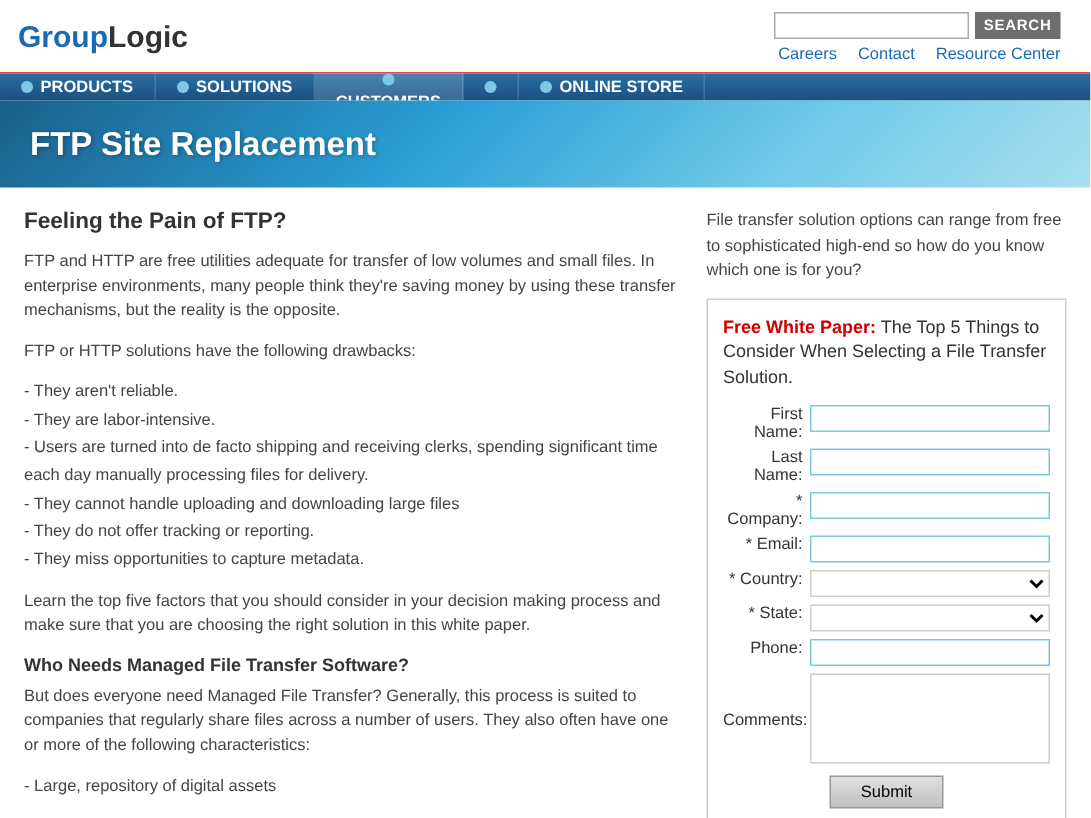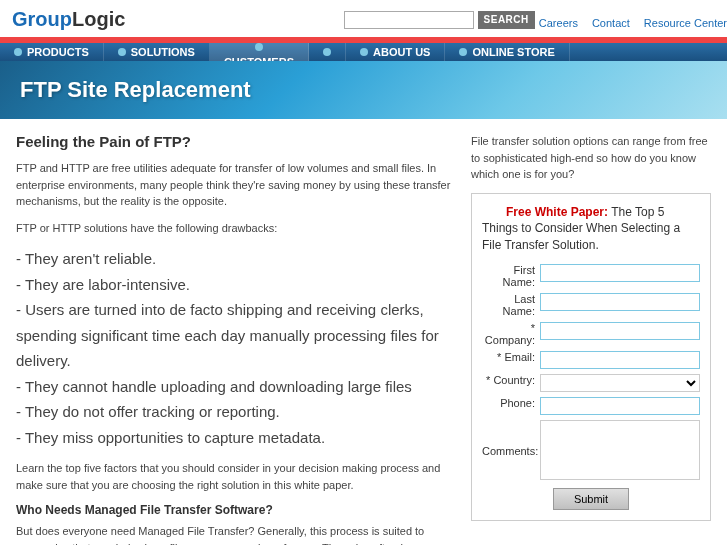--- a/index.html
+++ b/index.html
@@ -1,24 +1,24 @@
 <!DOCTYPE html>
 <html><head>
   <meta charset="utf-8">
   <style>
     * { margin: 0; padding: 0; box-sizing: border-box; }
     body { font-family: Arial, sans-serif; font-size: 12px; color: #333; background: #fff; width: 727px; }
 
     
-    #header { display: flex; align-items: center; justify-content: space-between; padding: 8px 0 6px 12px; border-bottom: 6px solid #ef4444; }
+    #header { display: flex; justify-content: space-between; padding: 8px 20px 6px 12px; border-bottom: 1px solid #ef4444; }
     #logo-area { display: flex; align-items: center; gap: 10px; }
     #logo-text { font-size: 20px; font-weight: bold; color: #1a6bb5; }
     #logo-text span { color: #333; }
     #tagline { font-size: 12px; color: #555; }
-    #header-right { display: flex; flex-direction: row; align-items: flex-end; gap: 4px; }
+    #header-right { display: flex; flex-direction: column; align-items: flex-end; gap: 4px; }
     #search-row { display: flex; gap: 4px; }
     #search-input { width: 130px; height: 18px; border: 1px solid #aaa; font-size: 11px; padding: 2px 4px; }
     #search-btn { background: #6e6e6e; color: #fff; border: none; font-size: 10px; padding: 2px 6px; cursor: pointer; font-weight: bold; letter-spacing: 0.5px; }
     #nav-links { display: flex; gap: 14px; font-size: 11px; }
     #nav-links a { color: #1a6bb5; text-decoration: none; }
 
     
     #main-nav { background: linear-gradient(to bottom, #2a6ea6 0%, #1a5080 100%); display: flex; height: 18px; align-items: stretch; }
     .nav-item { display: flex; align-items: center; padding: 0 14px; color: #fff; font-size: 11px; font-weight: bold; cursor: pointer; white-space: nowrap; border-right: 1px solid rgba(255,255,255,0.15); gap: 5px; }
     .nav-item.active { background: rgba(255,255,255,0.15); flex-direction: column; }
@@ -29,27 +29,27 @@
     #hero h1 { font-size: 22px; color: #fff; font-weight: bold; text-shadow: 1px 1px 3px rgba(0,0,0,0.3); }
 
     
     #content { display: flex; padding: 14px 16px; gap: 16px; }
     #left-col { flex: 1; }
     #right-col { width: 240px; flex-shrink: 0; }
 
     #left-col h2 { font-size: 15px; color: #333; font-weight: bold; margin-bottom: 10px; }
     #left-col p { font-size: 11px; color: #444; line-height: 1.5; margin-bottom: 10px; }
     #left-col h3 { font-size: 12px; color: #333; font-weight: bold; margin-bottom: 6px; margin-top: 6px; }
-    .bullet-list { list-style: none; padding-left: 0; font-size: 15px; color: #444; line-height: 1.7; }
+    .bullet-list { list-style: none; padding-left: 0; font-size: 11px; color: #444; line-height: 1.7; }
     .bullet-list li::before { content: "- "; }
 
     
     #form-box { border: 1px solid #ccc; padding: 10px; background: #fff; }
     #form-header { font-size: 12px; color: #333; margin-bottom: 10px; line-height: 1.4; }
-    #form-header strong { color: #cc0000; margin-left: 24px; }
+    #form-header strong { color: #cc0000; }
     .form-row { display: flex; align-items: flex-start; margin-bottom: 5px; }
     .form-label { font-size: 11px; color: #333; width: 58px; text-align: right; padding-right: 5px; flex-shrink: 0; }
     .form-input { flex: 1; height: 18px; border: 1px solid #7ec8e3; font-size: 11px; padding: 1px 3px; }
     .form-select { flex: 1; height: 18px; border: 1px solid #ccc; font-size: 11px; background: #fff; }
     .form-textarea { flex: 1; height: 60px; border: 1px solid #ccc; font-size: 11px; padding: 2px 3px; resize: none; }
     .submit-btn { display: block; margin: 8px auto 0 auto; background: linear-gradient(to bottom, #e0e0e0, #c0c0c0); border: 1px solid #999; padding: 4px 20px; font-size: 11px; cursor: pointer; }
   </style>
 </head>
 <body>
 
@@ -78,24 +78,20 @@
   <div class="nav-item">
     <span class="nav-bullet"></span>
     <span>SOLUTIONS</span>
   </div>
   <div class="nav-item active">
     <span class="nav-bullet"></span>
     <span>CUSTOMERS</span>
   </div>
   <div class="nav-item">
     <span class="nav-bullet"></span>
-  </div>
-  <div class="nav-item">
-    <span class="nav-bullet"></span>
-    <span>ABOUT US</span>
   </div>
   <div class="nav-item">
     <span class="nav-bullet"></span>
     <span>ONLINE STORE</span>
   </div>
 </div>
 
 <div id="hero">
   <h1>FTP Site Replacement</h1>
 </div>
@@ -154,20 +150,29 @@
       <div class="form-row">
         <label class="form-label">* Country:</label>
         <select class="form-select">
           <option></option>
           <option>United States</option>
           <option>Canada</option>
           <option>United Kingdom</option>
         </select>
       </div>
 
+      <div class="form-row">
+        <label class="form-label">* State:</label>
+        <select class="form-select">
+          <option></option>
+          <option>California</option>
+          <option>New York</option>
+          <option>Texas</option>
+        </select>
+      </div>
 
       <div class="form-row">
         <label class="form-label">Phone:</label>
         <input type="text" class="form-input" style="">
       </div>
 
       <div class="form-row" style="align-items:center;">
         <label class="form-label" style="padding-top:2px;">Comments:</label>
         <textarea class="form-textarea" style=""></textarea>
       </div>

